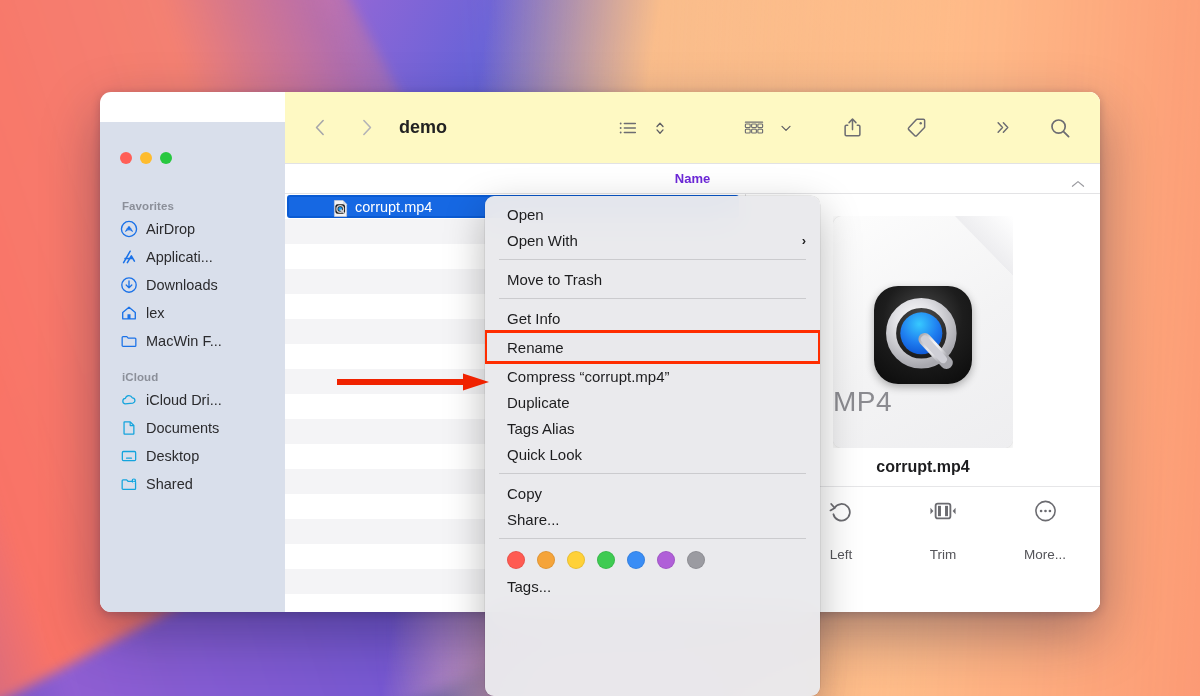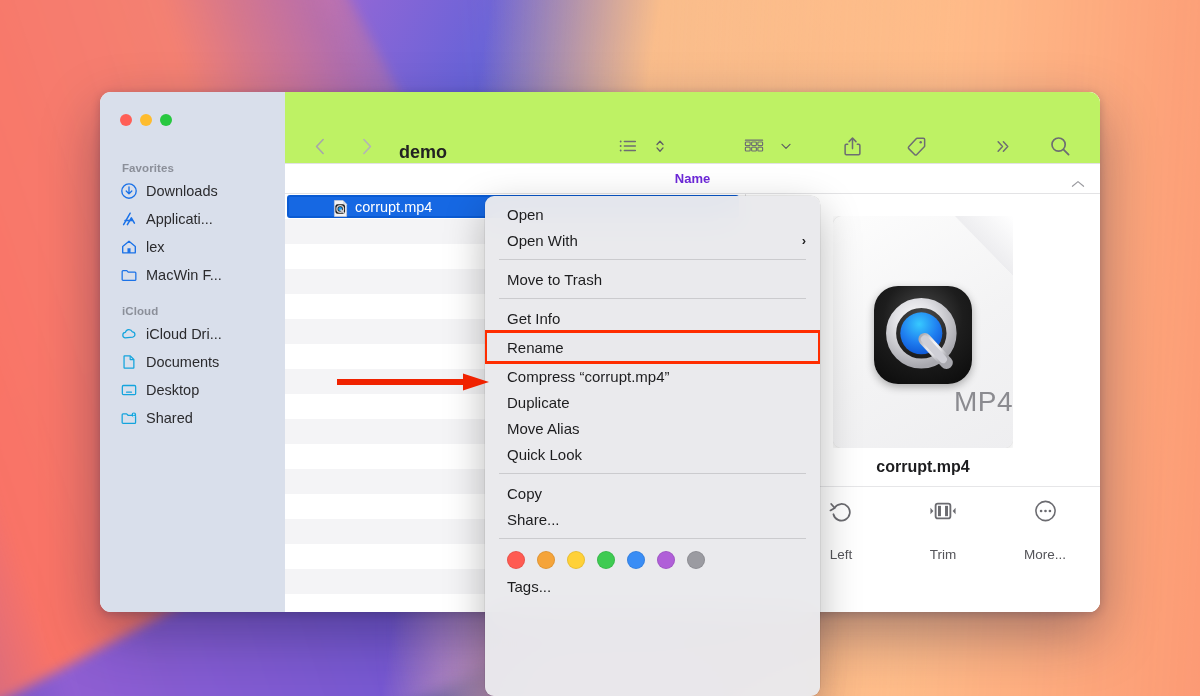--- a/index.html
+++ b/index.html
@@ -93,22 +93,23 @@
     overflow:hidden;
     box-shadow:0 22px 56px rgba(20,20,60,0.38), 0 2px 10px rgba(20,20,60,0.22);
     display:flex;
     background:#ffffff;
   }
 
   
   #sidebar {
     width:185px; flex:0 0 185px;
     background:rgba(214,221,234,0.93);
-    padding-top:12px;
+    padding-top:20px;
     position:relative;
+    margin-top:30px;
   }
   .traffic { display:flex; gap:8px; padding:10px 0 0 20px; }
   .tl { width:12px; height:12px; border-radius:50%; }
   .tl.red    { background:#ff5f57; }
   .tl.yellow { background:#febc2e; }
   .tl.green  { background:#28c840; }
 
   .sb-section {
     font-size:11.5px; font-weight:700; color:#8b8f99;
     padding:0 0 3px 22px; letter-spacing:0.1px;
@@ -123,22 +124,22 @@
   }
   .sb-item .ic { width:18px; height:18px; flex:0 0 18px; display:block; }
   .sb-item .lbl { line-height:1; }
 
   
   #content { flex:1; display:flex; flex-direction:column; background:#fff; min-width:0; }
 
   
   #toolbar {
     height:72px; flex:0 0 72px;
-    background:#bef264;
-    display:flex; align-items:flex-end;
+    background:#fef9c3;
+    display:flex; align-items:center;
     padding:0 20px 0 18px;
     border-bottom:1px solid #e2e2e4;
     gap:0;
   }
   .nav-btn { width:34px; height:34px; display:flex; align-items:center; justify-content:center; }
   #win-title { font-size:18px; font-weight:700; color:#222; margin-left:16px; }
   .tb-spacer { flex:1; }
   .tb-btn { width:40px; height:34px; display:flex; align-items:center; justify-content:center; }
   .tb-group { display:flex; align-items:center; }
 
@@ -202,22 +203,22 @@
     filter:drop-shadow(-1px 2px 2px rgba(0,0,0,0.12));
   }
   #qt-badge {
     position:absolute; left:50%; top:70px; transform:translateX(-50%);
     width:98px; height:98px; border-radius:24px;
     background:radial-gradient(circle at 50% 32%, #4b4b4b 0%, #1d1d1d 48%, #0a0a0a 100%);
     box-shadow:0 3px 8px rgba(0,0,0,0.3);
     display:flex; align-items:center; justify-content:center;
   }
   #mp4-label {
-    position:absolute; left:0; right:0; bottom:30px;
-    text-align:right; font-size:28px; color:#8b8b90; font-weight:400;
+    position:absolute; left:0; right:17px; bottom:30px;
+    text-align:left; font-size:28px; color:#8b8b90; font-weight:400;
     letter-spacing:0.5px;
   }
   #prev-filename {
     margin-top:10px; font-size:16px; font-weight:700; color:#1d1d1f;
     width:100%; text-align:center;
     border-bottom:1px solid #e6e6e8; padding-bottom:10px;
   }
   #prev-actions {
     margin-top:12px; display:flex; gap:38px; justify-content:center; width:100%;
     padding-left:40px;
@@ -275,39 +276,50 @@
   <div id="sidebar">
 
     <div class="traffic">
       <span class="tl red"></span>
       <span class="tl yellow"></span>
       <span class="tl green"></span>
     </div>
 
     <div id="sb-favorites" class="sb-section">Favorites</div>
 
+    <div class="sb-item">
+      <span class="ic">
+        <svg viewBox="0 0 20 20" width="18" height="18">
+          <circle cx="10" cy="10" r="8.4" fill="none" stroke="#1b72e8" stroke-width="1.5"></circle>
+          <path d="M6.3 12.4a5 5 0 0 1 7.4 0" fill="none" stroke="#1b72e8" stroke-width="1.4" stroke-linecap="round"></path>
+          <path d="M7.6 10.3a3.2 3.2 0 0 1 4.8 0" fill="none" stroke="#1b72e8" stroke-width="1.4" stroke-linecap="round"></path>
+          <circle cx="10" cy="8.4" r="1.5" fill="#1b72e8"></circle>
+        </svg>
+      </span>
+      <span class="lbl">AirDrop</span>
+    </div>
+
+    <div class="sb-item">
+      <span class="ic">
+        <svg viewBox="0 0 20 20" width="18" height="18">
+          <path d="M4 16.2 L11.3 3.6 M8.2 16.2 L12.6 8.8 L16 14.6" fill="none" stroke="#1b72e8" stroke-width="1.7" stroke-linecap="round" stroke-linejoin="round"></path>
+          <path d="M5.6 11.6 H13.6" fill="none" stroke="#1b72e8" stroke-width="1.7" stroke-linecap="round"></path>
+        </svg>
+      </span>
+      <span class="lbl">Applicati...</span>
+    </div>
 
     <div class="sb-item">
       <span class="ic">
         <svg viewBox="0 0 20 20" width="18" height="18">
           <circle cx="10" cy="10" r="8" fill="none" stroke="#1b72e8" stroke-width="1.5"></circle>
           <path d="M10 5.6 V13 M6.9 10 L10 13.2 L13.1 10" fill="none" stroke="#1b72e8" stroke-width="1.5" stroke-linecap="round" stroke-linejoin="round"></path>
         </svg>
       </span>
       <span class="lbl">Downloads</span>
-    </div>
-
-    <div class="sb-item">
-      <span class="ic">
-        <svg viewBox="0 0 20 20" width="18" height="18">
-          <path d="M4 16.2 L11.3 3.6 M8.2 16.2 L12.6 8.8 L16 14.6" fill="none" stroke="#1b72e8" stroke-width="1.7" stroke-linecap="round" stroke-linejoin="round"></path>
-          <path d="M5.6 11.6 H13.6" fill="none" stroke="#1b72e8" stroke-width="1.7" stroke-linecap="round"></path>
-        </svg>
-      </span>
-      <span class="lbl">Applicati...</span>
     </div>
 
     <div class="sb-item">
       <span class="ic">
         <svg viewBox="0 0 20 20" width="18" height="18">
           <path d="M3 9.4 L10 3.6 L17 9.4 V16 a0.6 0.6 0 0 1-0.6 0.6 H3.6 A0.6 0.6 0 0 1 3 16 Z" fill="none" stroke="#1b72e8" stroke-width="1.5" stroke-linejoin="round"></path>
           <rect x="8.3" y="11.4" width="3.4" height="5.2" fill="#1b72e8"></rect>
         </svg>
       </span>
       <span class="lbl">lex</span>
@@ -581,21 +593,21 @@
   <div class="mi" id="mi-rename">
     <span>Rename</span>
   </div>
   <div class="mi">
     <span>Compress “corrupt.mp4”</span>
   </div>
   <div class="mi">
     <span>Duplicate</span>
   </div>
   <div class="mi">
-    <span>Move Alias</span>
+    <span>Tags Alias</span>
   </div>
   <div class="mi">
     <span>Quick Look</span>
   </div>
   <div class="msep"></div>
   <div class="mi">
     <span>Copy</span>
   </div>
   <div class="mi">
     <span>Share...</span>

